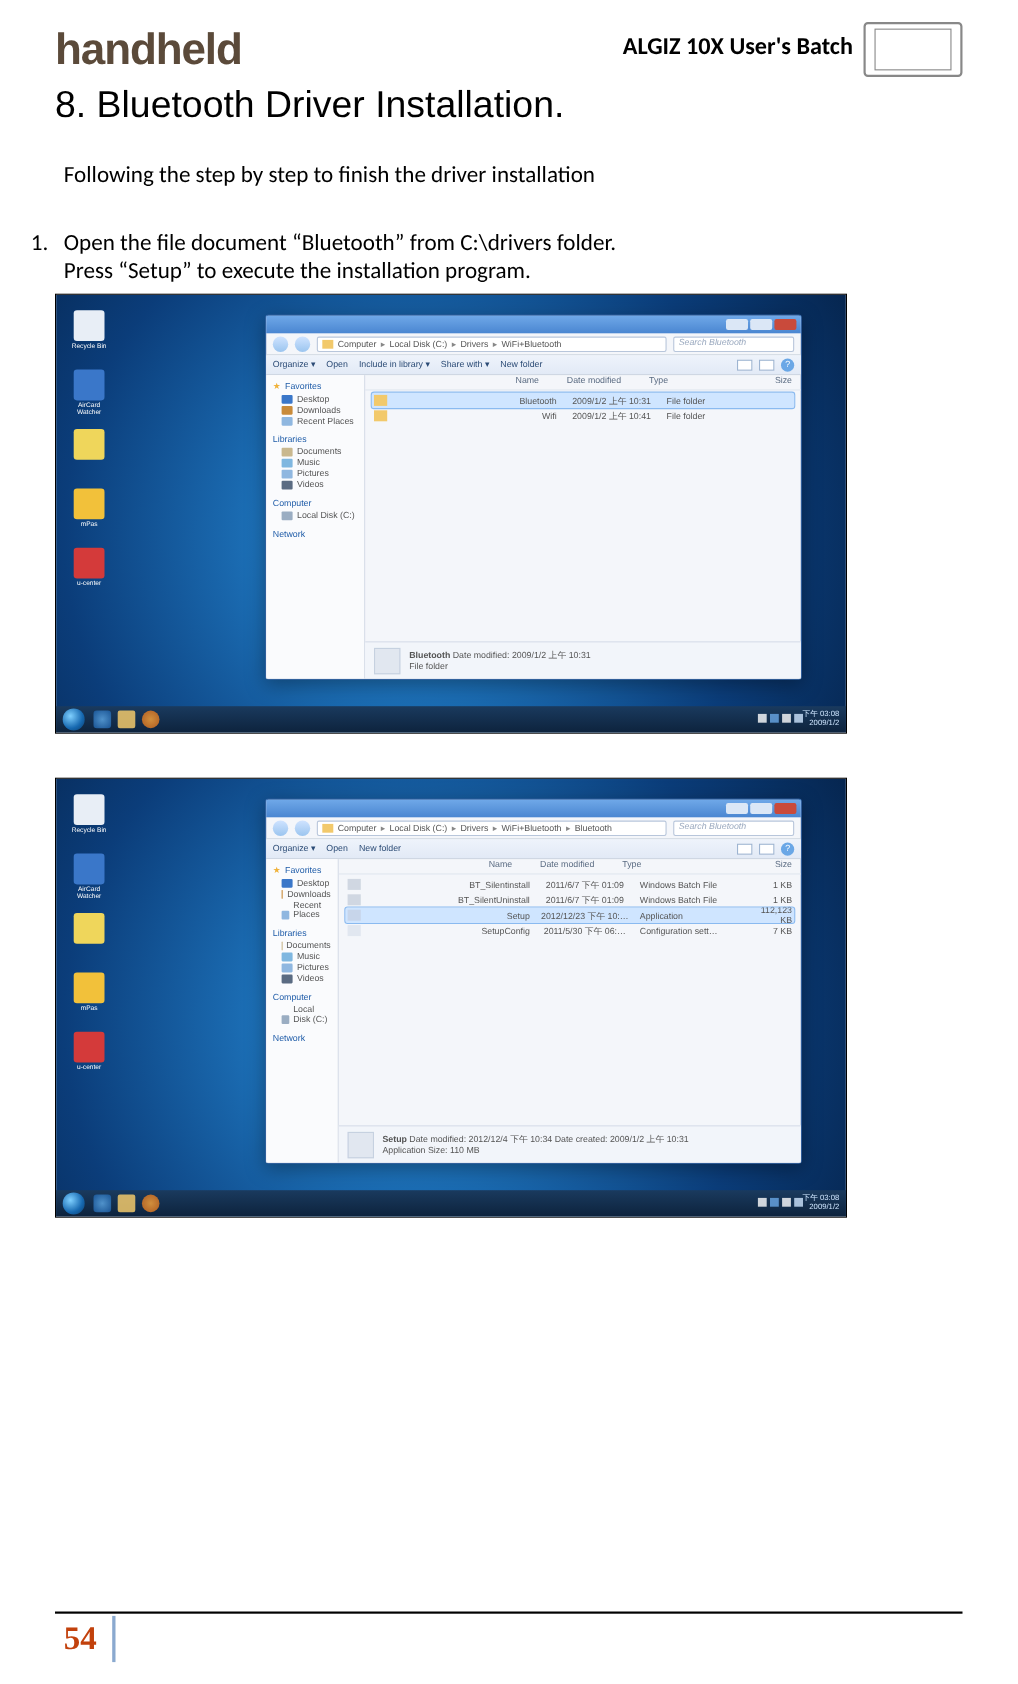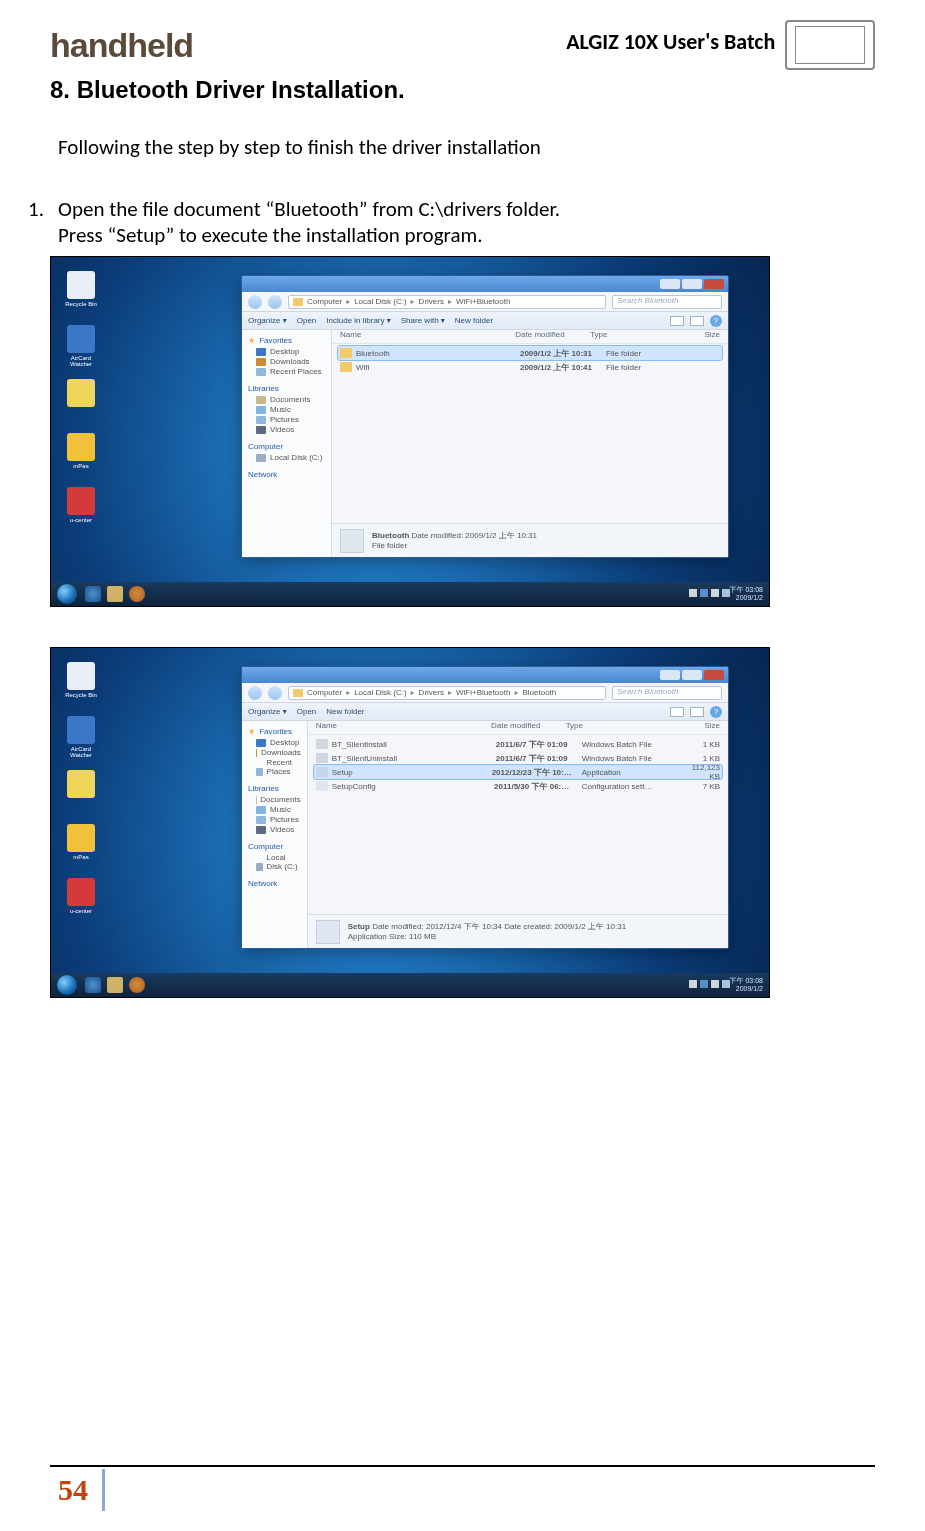--- a/index.html
+++ b/index.html
@@ -1,29 +1,29 @@
 <!DOCTYPE html>
 <html><head>
 <meta charset="utf-8">
 <style>
   * { box-sizing: border-box; margin: 0; padding: 0; }
   html, body { width: 925px; font-family: Calibri, Arial, sans-serif; background: #fff; color: #000; }
   .page { width: 925px; min-height: 1531px; padding: 20px 50px 0 50px; position: relative; }
   .header-row { display: flex; justify-content: space-between; align-items: center; margin-bottom: 6px; }
-  .brand { font-family: Arial, Helvetica, sans-serif; font-size: 34px; font-weight: 900; letter-spacing: -1px; color: #5b4a3a; }
+  .brand { font-family: Arial, Helvetica, sans-serif; font-size: 40px; font-weight: 900; letter-spacing: -1px; color: #5b4a3a; }
   .manual-title { font-size: 22px; font-weight: 700; }
   .device-icon { width: 90px; height: 50px; display: inline-block; vertical-align: middle; margin-left: 6px; position: relative; }
   .device-icon .outer { position:absolute; inset:0; border:2px solid #888; border-radius:4px; }
   .device-icon .screen { position:absolute; top:6px; left:10px; right:10px; bottom:6px; border:1px solid #888; }
-  .section-heading { font-family: Arial, Helvetica, sans-serif; font-size: 24px; font-weight: 700; margin: 6px 0 30px 0; }
+  .section-heading { font-family: Arial, Helvetica, sans-serif; font-size: 34px; font-weight: 400; margin: 6px 0 30px 0; }
   .intro { font-size: 21px; margin: 0 0 36px 8px; }
   .step-label { font-size: 21px; margin-left: -30px; display:inline-block; width:30px; }
   .step-line { font-size: 21px; margin-left: 0; }
   .step-block { margin-left: 8px; }
-  .screenshot { width: 720px; height: 351px; margin: 8px 0 40px 0; border: 1px solid #000; position: relative; overflow: hidden; font-size: 8px; font-family: "Segoe UI", Tahoma, sans-serif; color:#555;padding-left:12px; }
+  .screenshot { width: 720px; height: 400px; margin: 8px 0 40px 0; border: 1px solid #000; position: relative; overflow: hidden; font-size: 8px; font-family: "Segoe UI", Tahoma, sans-serif; color:#555;padding-left:12px; }
   .wallpaper { position:absolute; inset:0; background: radial-gradient(circle at 45% 55%, #3aa7e0 0%, #1f78c1 25%, #0b3d7a 70%, #062650 100%); }
   .desk-icons { position:absolute; top:14px; left:10px; width:56px; }
   .desk-icons .di { width:40px; height:44px; margin-bottom:10px; text-align:center; }
   .desk-icons .ic { width:28px; height:28px; margin:0 auto 2px auto; border-radius:3px; }
   .desk-icons .lbl { font-size:6px; color:#fff; line-height:1; }
   .taskbar { position:absolute; left:0; right:0; bottom:0; height:24px; background: linear-gradient(#1a3a5e,#0d233d); display:flex; align-items:center; padding:0 6px; }
   .tb-orb { width:20px; height:20px; border-radius:50%; background: radial-gradient(circle at 35% 35%, #7fd0ff, #1668b0 60%, #0a3a66); margin-right:8px; }
   .tb-icon { width:16px; height:16px; margin-right:6px; opacity:.85; }
   .tb-spacer { flex:1; }
   .tb-tray { color:#cfe6ff; font-size:7px; text-align:right; line-height:1.1; }
@@ -45,25 +45,25 @@
   .explorer .body { flex:1; display:flex; min-height:0; }
   .navpane { width:90px; border-right:1px solid #d6dde8; padding:6px 6px; background:#fafbfd; overflow:hidden; }
   .navpane .grp { margin-bottom:8px; }
   .navpane .g-hdr { display:flex; align-items:center; gap:4px; color:#1f5ca8; font-size:8px; margin-bottom:2px; }
   .navpane .g-hdr .star{ color:#f0b23a; }
   .navpane .li { display:flex; align-items:flex-end; gap:4px; margin:1px 0 1px 8px; }
   .navpane .li .sic{ width:10px; height:8px; border-radius:1px; }
   .listpane { flex:1; display:flex; flex-direction:column; }
   .colhdr { height:14px; border-bottom:1px solid #e0e6ef; display:flex; padding:0 8px; color:#5a6b82;}
   .colhdr div{ font-size:8px; }
-  .c-name{flex:0 0 150px;} .c-date{flex:0 0 100px;text-align:center;} .c-type{flex:0 0 110px;} .c-size{flex:1; text-align:right;}
+  .c-name{flex:0 0 150px;text-align:right;} .c-date{flex:0 0 100px;text-align:center;} .c-type{flex:0 0 110px;} .c-size{flex:1; text-align:right;}
   .rows { flex:1; padding:2px 6px; }
   .row { display:flex; align-items:center; height:14px; padding:0 2px; border-radius:2px; }
   .row .ric{ width:12px; height:10px; margin-right:4px; }
-  .row .c-name{flex:0 0 150px;} .row .c-date{flex:0 0 100px;font-weight:bold;} .row .c-type{flex:0 0 110px;} .row .c-size{flex:1; text-align:right;}
+  .row .c-name{flex:0 0 150px;} .row .c-date{flex:0 0 100px;} .row .c-type{flex:0 0 110px;} .row .c-size{flex:1; text-align:right;}
   .row.sel { background:#cfe5ff; outline:1px solid #8abaf0; }
   .detailspane { height:34px; border-top:1px solid #d6dde8; background:#f2f5fa; display:flex; align-items:center; padding:0 8px; gap:8px; }
   .detailspane .thumb{ width:24px; height:24px; background:#e1e7f0; border:1px solid #c6d1e0; }
   .detailspane .meta{ line-height:1.2; }
   .footer-rule { border-top:2px solid #000; margin-top: 20px; }
   .footer { display:flex; align-items:stretch; margin-top:2px; }
   .pg { font-family: Georgia, "Times New Roman", serif; font-size: 30px; font-weight:700; color:#c2410c; padding: 4px 14px 4px 8px; border-right:3px solid #8aa9cf; }
   .pgfill { flex:1; border-top:1px solid transparent; }
 </style>
 </head>

